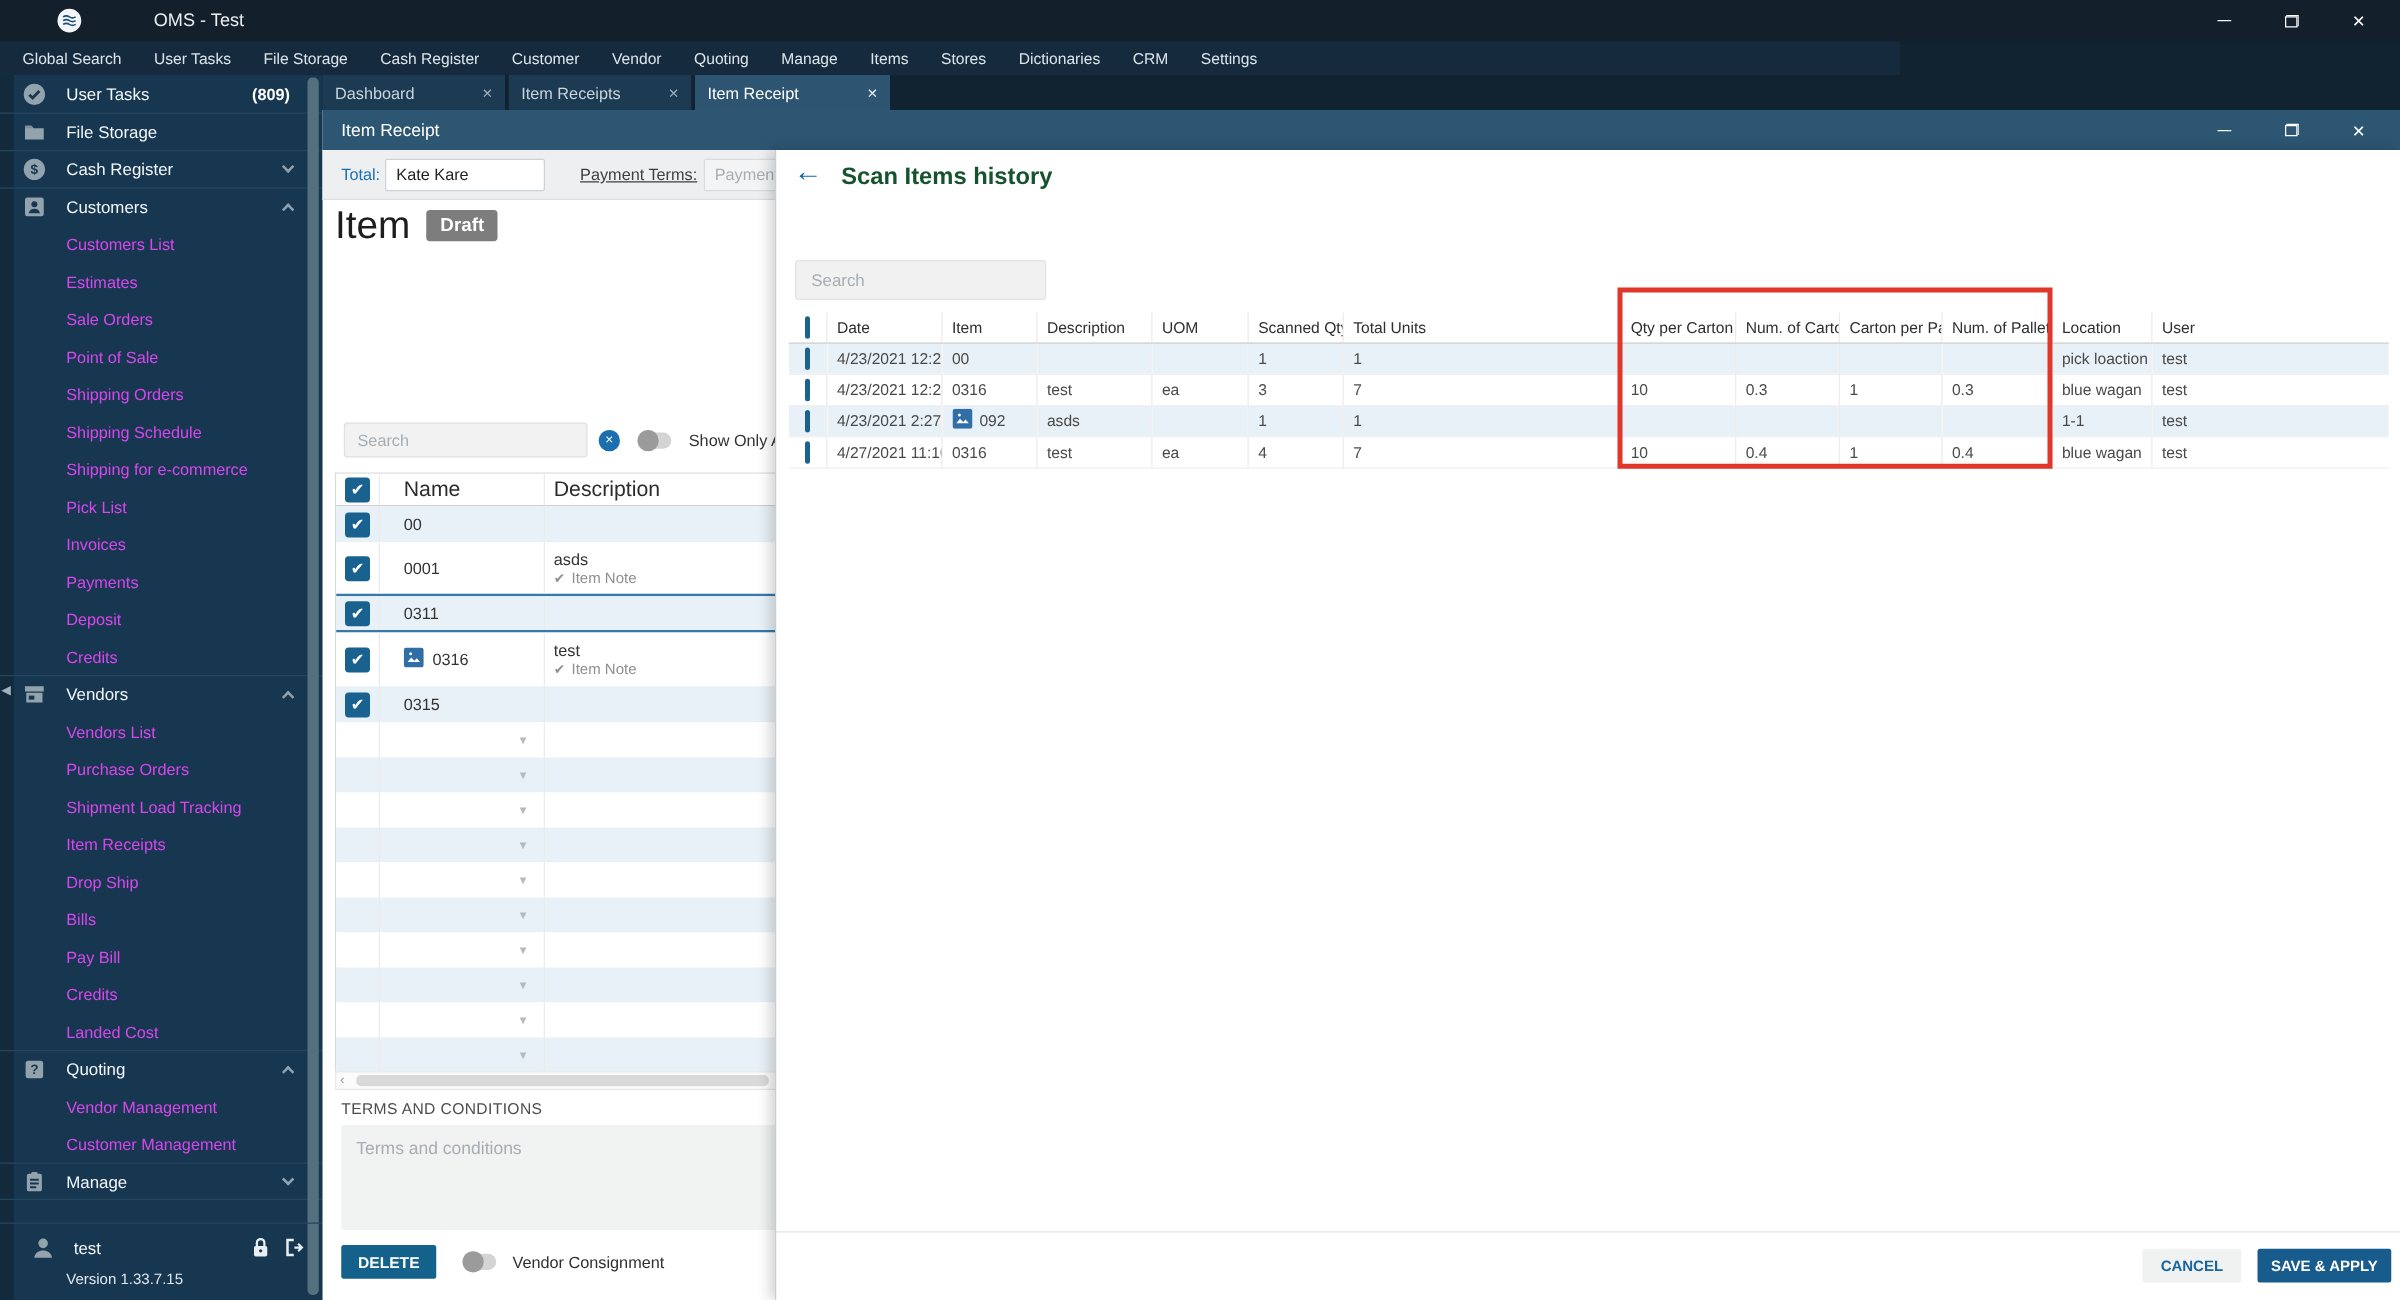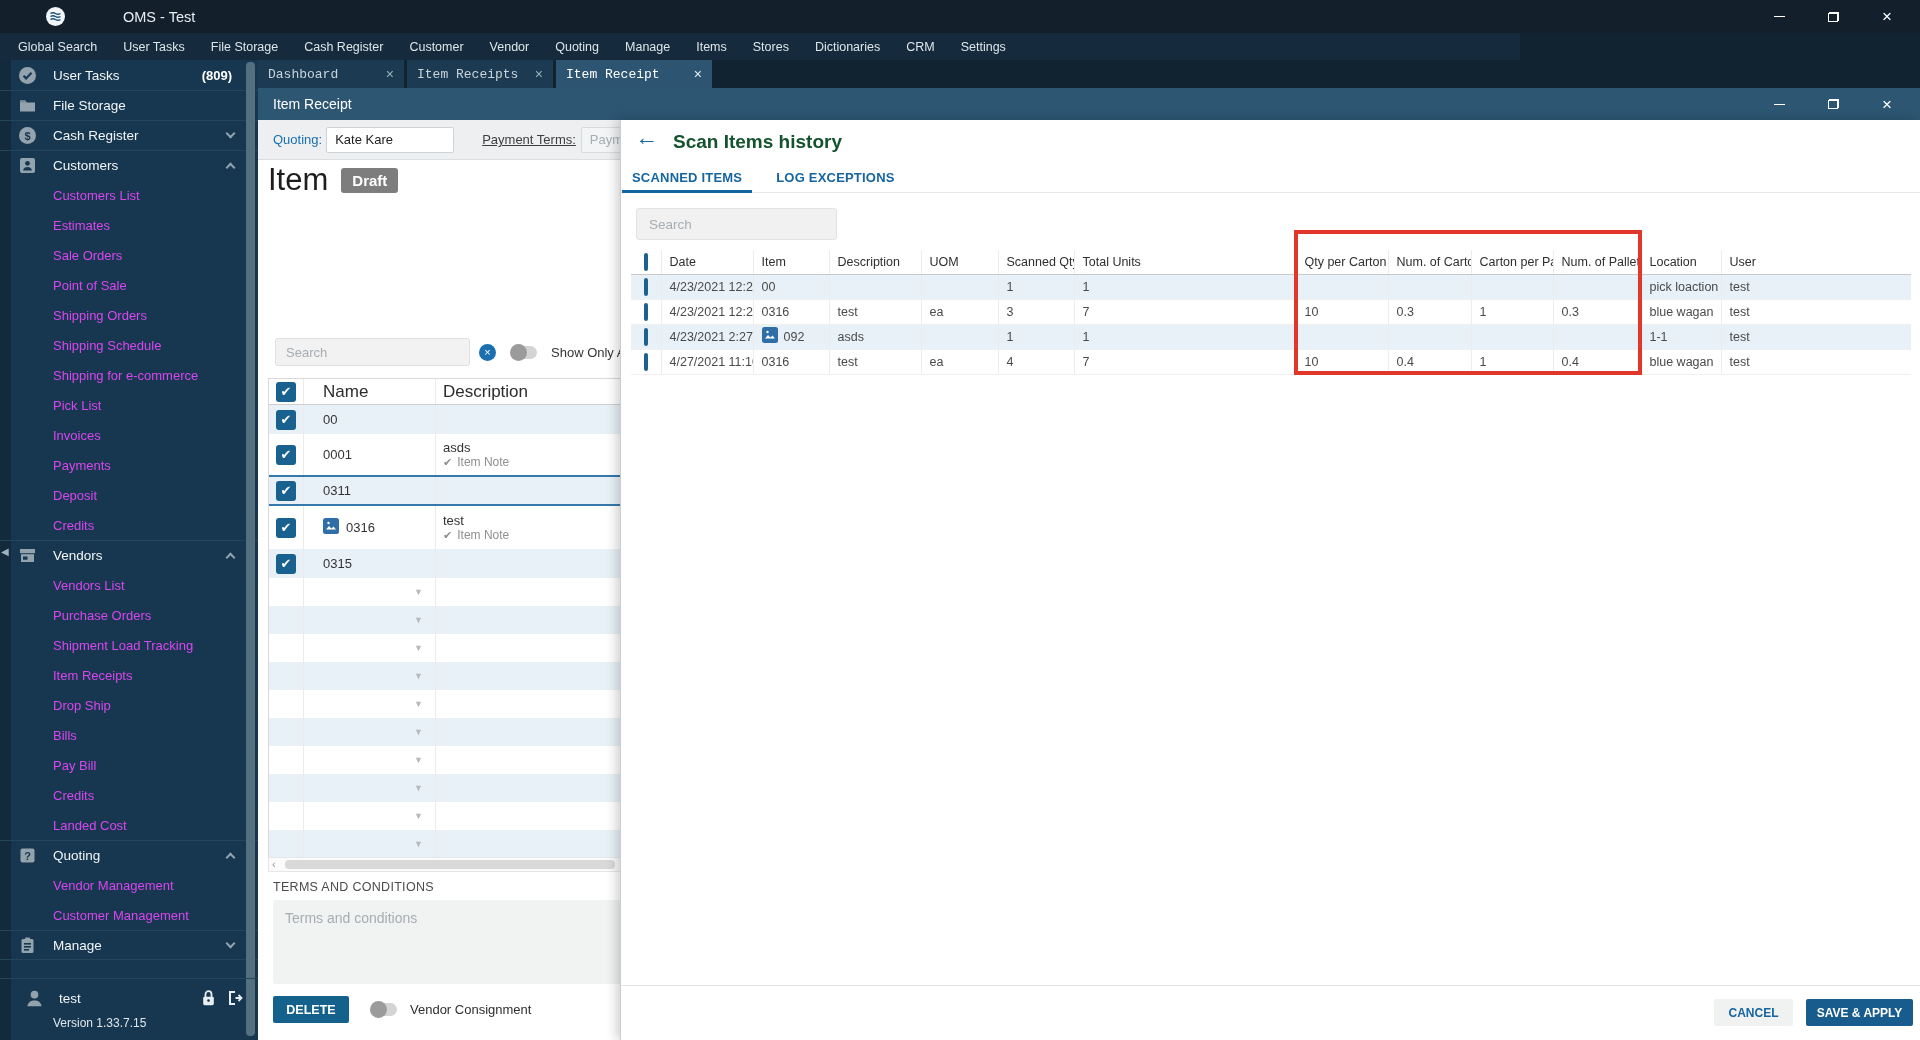--- a/index.html
+++ b/index.html
@@ -25,21 +25,21 @@
 
   
   .menubar{position:absolute;left:0;top:33px;width:1520px;height:27px;background:#152a3c;
            display:flex;align-items:center;padding-left:5px;}
   .menu-item{padding:0 13px;color:#dde5ea;font-size:12.5px;height:27px;display:flex;align-items:center;cursor:default;}
 
   
   .tabrow{position:absolute;left:258px;top:60px;width:1662px;height:28px;background:#112231;display:flex;gap:3px;}
   .tab{width:146px;height:28px;background:#1c3a52;color:#c9d4db;font-size:13px;
        display:flex;align-items:center;padding:0 10px;}
-  .tab .tab-label{flex:1;overflow:hidden;white-space:nowrap;font-family:Liberation Mono, monospace;}
+  .tab .tab-label{flex:1;overflow:hidden;white-space:nowrap;}
   .tab .tab-close{color:#9fb0bc;font-size:14px;padding-left:6px;}
   .tab.active{width:156px;background:#2d5571;color:#fff;}
   .tab.active .tab-close{color:#e8eef2;}
 
   
   .sidebar{position:absolute;left:0;top:60px;width:258px;height:980px;background:#173750;}
   .side-strip{position:absolute;left:0;top:0;width:11px;height:100%;background:#122a3c;}
   .side-items{position:absolute;left:0;top:0;width:258px;}
   .side-group{height:30px;display:flex;align-items:center;border-top:1px solid #24465d;cursor:default;}
   .side-group.first{border-top:none;}
@@ -391,21 +391,21 @@
           </span>
         <span class="ctl">
             <span class="ctl-restore-glyph"></span>
           </span>
         <span class="ctl">
             <span class="ctl-close-glyph">×</span>
           </span>
       </div>
     </div>
     <div class="vendorbar">
-      <span class="vlabel">Quoting:</span>
+      <span class="vlabel">Total:</span>
       <input class="vinput" value="Kate Kare" style="">
       <span class="plabel">Payment Terms:</span>
       <input class="pinput" placeholder="Payment Term" style="">
     </div>
 
     <div class="heading">
       <h1>Item</h1>
       <span class="draft-badge">Draft</span>
     </div>
 
@@ -585,24 +585,20 @@
       <span class="toggle">
           <span class="knob"></span>
         </span>
       <span class="vc-label">Vendor Consignment</span>
     </div>
   </div>
 
   <div class="modal">
     <span class="m-back">←</span>
     <span class="m-title">Scan Items history</span>
-    <div class="m-tabs">
-      <span class="mtab active">SCANNED ITEMS</span>
-      <span class="mtab">LOG EXCEPTIONS</span>
-    </div>
     <input class="msearch" placeholder="Search" style="">
     <table class="mtable" id="mtable">
         <colgroup>
           <col style="width: 30px;">
           <col style="width: 92px;">
           <col style="width: 76px;">
           <col style="width: 92px;">
           <col style="width: 77px;">
           <col style="width: 76px;">
           <col style="width: 222px;">

